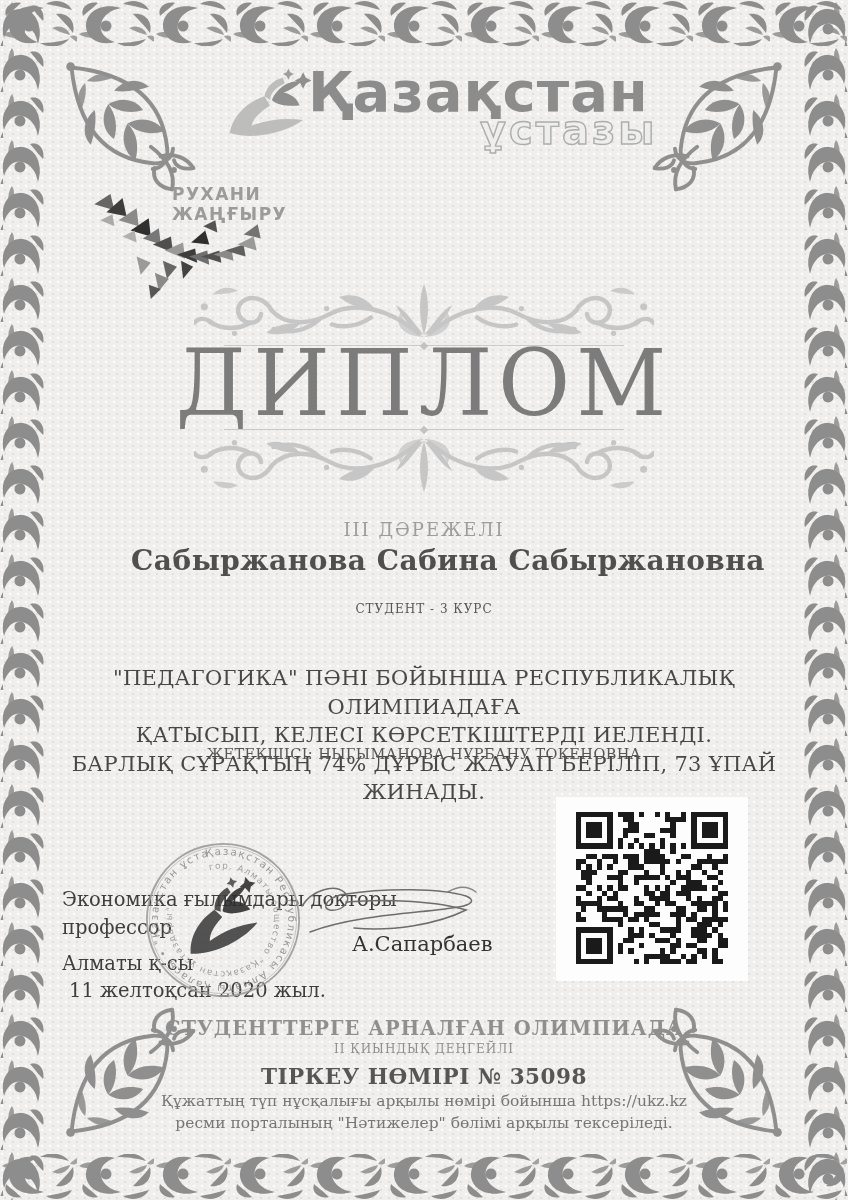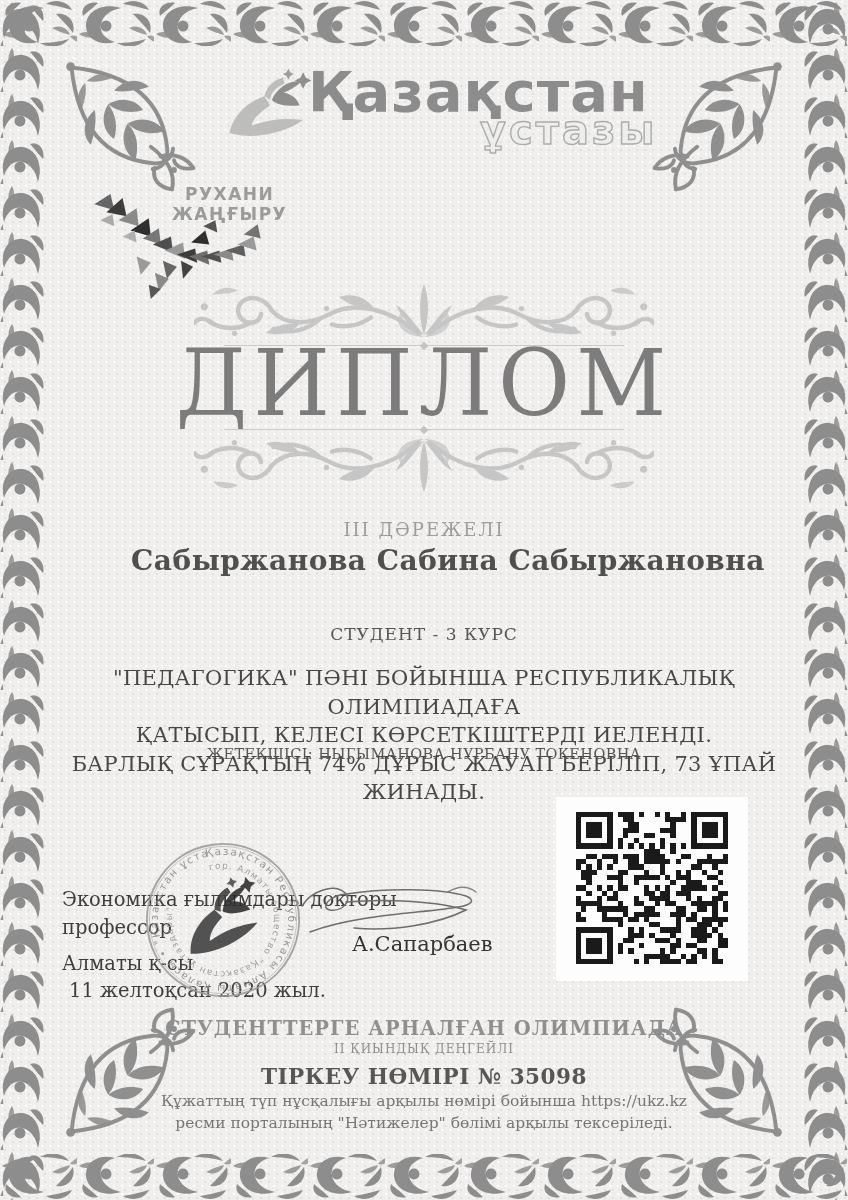--- a/index.html
+++ b/index.html
@@ -29,40 +29,40 @@
     position:absolute; left:256px; top:52px;
     font-family:"DejaVu Sans","Liberation Sans",sans-serif;
     font-weight:bold; font-size:40px; letter-spacing:3px; line-height:1;
     color:#eeeeec; -webkit-text-stroke:1.4px #adadab; text-stroke:1.4px #adadab;
   }
 
   
   .ruhani-text{
     position:absolute; left:172px; top:184px; z-index:3;
     font-family:"DejaVu Sans","Liberation Sans",sans-serif;
-    font-weight:bold; font-size:17px; line-height:20px; letter-spacing:1.5px; color:#9b9b9b;text-align:center;
+    font-weight:bold; font-size:17px; line-height:20px; letter-spacing:1.5px; color:#9b9b9b;
   }
   .eagle{position:absolute; left:92px; top:186px; width:172px; height:116px; z-index:2;}
 
   
   .flourish-top{position:absolute; left:189px; top:282px; width:470px; height:62px; z-index:2;}
   .flourish-bottom{position:absolute; left:189px; top:432px; width:470px; height:62px; z-index:2; transform:scale(1,-1);}
   .rule{position:absolute; left:224px; width:400px; height:1px; background:#c9c9c7; z-index:2;}
   .rule .diam{position:absolute; left:50%; top:-2.5px; width:6px; height:6px; margin-left:-3px; background:#c2c2c0; transform:rotate(45deg);}
   .rule-top{top:345px;}
   .rule-bottom{top:429px;}
   .diploma-title{
     position:absolute; top:341px; left:0; right:0; text-align:center; z-index:2;
     font-size:88px; line-height:86px; font-weight:normal; color:#7c7c7c;
     letter-spacing:6px; transform:scaleY(1.04); margin:0;
   }
 
   .degree{position:absolute; top:519px; font-size:18px; letter-spacing:2px; color:#9d9d9d; z-index:2;}
   .recipient{position:absolute; top:544px; font-size:28px; font-weight:bold; color:#4f4f4f; letter-spacing:.5px; z-index:2;margin-left:48px;}
-  .role{position:absolute; top:624px; font-size:17px; letter-spacing:1px; color:#565656; z-index:2;}
+  .role{position:absolute; top:602px; font-size:12px; letter-spacing:1px; color:#565656; z-index:2;}
 
   .bodytext{position:absolute; top:664px; left:64px; right:64px; text-align:center; z-index:2;
     font-size:21px; line-height:28.5px; color:#474747; letter-spacing:.3px;}
   .supervisor{position:absolute; top:746px; font-size:14.5px; color:#555; letter-spacing:.4px; z-index:2;}
 
   
   .qr-box{position:absolute; left:556px; top:797px; width:192px; height:184px; background:#fdfdfd; z-index:2;}
   .qr-box svg{position:absolute; left:20px; top:15px;}
 
   

